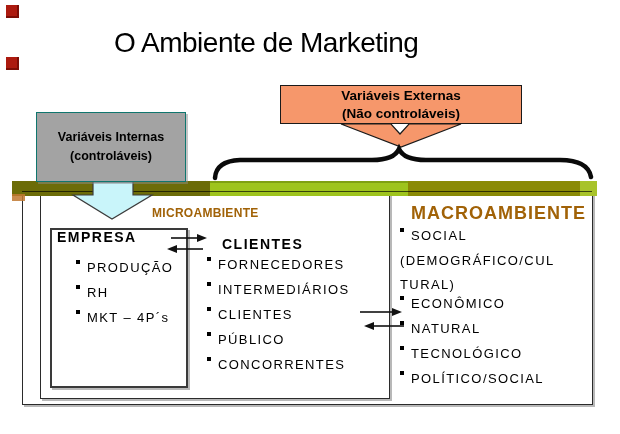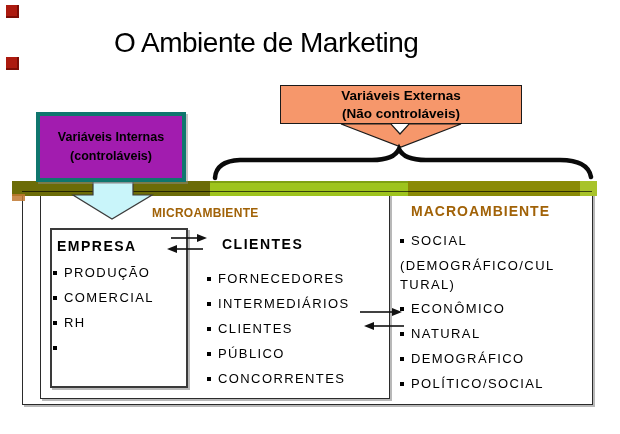--- a/index.html
+++ b/index.html
@@ -20,36 +20,36 @@
   
   .barseg{top:181px;height:15px;z-index:4;}
   #barseg1{left:12px;width:198px;background:#6C6C08;}
   #barseg2{left:210px;width:198px;background:#9EC41D;border-top:2px solid #7fa012;box-sizing:border-box;}
   #barseg3{left:408px;width:172px;background:#8A8A05;}
   #barseg4{left:580px;width:17px;background:#A8C32A;}
   #bar-line{left:22px;top:191px;width:570px;height:1px;background:#000;opacity:.65;z-index:5;}
   #bar-shadow{left:12px;top:194px;width:13px;height:7px;background:#C07830;opacity:.85;z-index:4;}
   
   .callout{display:flex;flex-direction:column;justify-content:center;align-items:center;text-align:center;font-weight:bold;z-index:8;box-sizing:border-box;}
-  #callout-internal{left:36px;top:112px;width:150px;height:70px;background:#a21caf;border:4px solid #0f766e;box-shadow:2px 2px 0 rgba(140,140,140,.5);font-size:12.5px;line-height:19px;}
+  #callout-internal{left:36px;top:112px;width:150px;height:70px;background:#a3a3a3;border:1px solid #0f766e;box-shadow:2px 2px 0 rgba(140,140,140,.5);font-size:12.5px;line-height:19px;}
   #callout-external{left:280px;top:85px;width:242px;height:39px;background:#F6976B;border:1px solid #1a1a1a;font-size:13.5px;line-height:18px;}
   
   .section-label{font-weight:bold;color:#a16207;z-index:6;white-space:nowrap;}
   #micro-label{left:152px;top:206px;font-size:12px;letter-spacing:.3px;}
-  #macro-label{left:411px;top:203px;font-size:14px;letter-spacing:1px;}
+  #macro-label{left:411px;top:203px;font-size:18px;letter-spacing:1px;}
   .box-heading{font-weight:bold;font-size:14px;letter-spacing:1.5px;z-index:6;white-space:nowrap;}
-  #empresa-heading{left:57px;top:238px;}
+  #empresa-heading{left:57px;top:229px;}
   #mercado-heading{left:222px;top:236px;}
   
   .list{z-index:6;}
-  .li{display:flex;align-items:center;height:25px;font-size:13px;letter-spacing:1.4px;white-space:nowrap;}
+  .li{display:flex;align-items:flex-start;height:25px;font-size:13px;letter-spacing:1.4px;white-space:nowrap;}
   .li .bullet{width:4px;height:4px;background:#000;margin-right:7px;flex:0 0 auto;}
   .li.wrap{height:18px;align-items:flex-start;line-height:13px;}
-  #empresa-list{left:53px;top:260px;}
-  #mercado-list{left:207px;top:266px;}
+  #empresa-list{left:53px;top:260px;padding-left:23px;}
+  #mercado-list{left:207px;top:257px;}
   #macro-list{left:400px;top:228px;}
   
   #shapes{left:0;top:0;width:620px;height:434px;z-index:7;pointer-events:none;}
 </style>
 </head>
 <body>
 
 <div id="slide">
 
   <div class="abs red-sq" style="left:6px;top:5px;"></div>
@@ -73,28 +73,25 @@
 
   <div class="abs box-heading" id="empresa-heading">EMPRESA</div>
   <div class="abs list" id="empresa-list">
 
   <div class="li">
         <span class="bullet"></span>
         <span>PRODUÇÃO</span>
       </div>
       <div class="li">
         <span class="bullet"></span>
-        <span>COMERCIAL</span>
-      </div>
-      <div class="li">
-        <span class="bullet"></span>
         <span>RH</span>
       </div>
       <div class="li">
         <span class="bullet"></span>
+        <span>MKT – 4P´s</span>
       </div>
     </div>
 
   <div class="abs box-heading" id="mercado-heading">CLIENTES</div>
   <div class="abs list" id="mercado-list">
 
   <div class="li">
         <span class="bullet"></span>
         <span>FORNECEDORES</span>
       </div>
@@ -133,21 +130,21 @@
       <div class="li">
         <span class="bullet"></span>
         <span>ECONÔMICO</span>
       </div>
       <div class="li">
         <span class="bullet"></span>
         <span>NATURAL</span>
       </div>
       <div class="li">
         <span class="bullet"></span>
-        <span>DEMOGRÁFICO</span>
+        <span>TECNOLÓGICO</span>
       </div>
       <div class="li">
         <span class="bullet"></span>
         <span>POLÍTICO/SOCIAL</span>
       </div>
     </div>
 
   <svg class="abs" id="shapes" viewBox="0 0 620 434">
 
     <polygon points="341,124 391,124 400,134 409,124 461,124 401,147" fill="#F6976B" stroke="#1a1a1a" stroke-width="1.2"></polygon>

